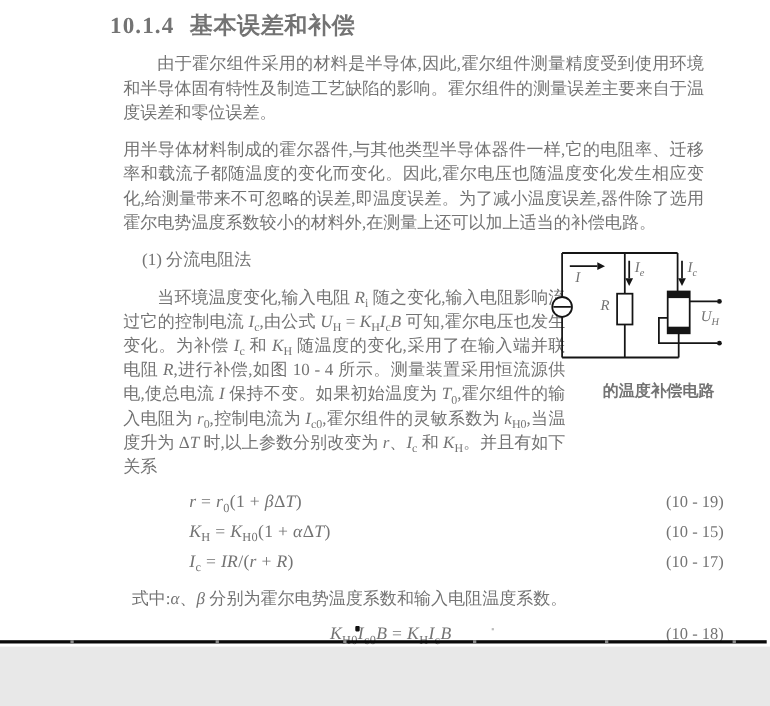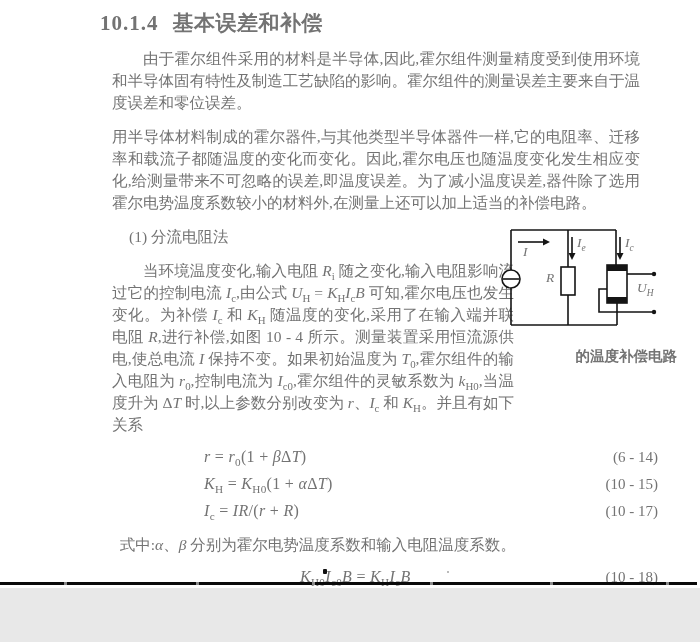--- a/index.html
+++ b/index.html
@@ -23,25 +23,25 @@
   .fig-canvas{position:relative;width:176px;height:110px;}
   .fig-canvas svg{position:absolute;left:0;top:0;}
   .fig-label{position:absolute;font-size:13.5px;font-style:italic;}
   .lbl-I{left:22px;top:22px;}
   .lbl-Ie{left:76px;top:13px;}
   .lbl-Ic{left:124px;top:13px;}
   .lbl-R{left:45px;top:48px;}
   .lbl-UH{left:136px;top:58px;}
   .fig-caption{font-weight:700;font-size:14.5px;line-height:21px;margin-top:14px;
                font-family:"Liberation Sans","DejaVu Sans",sans-serif;}
-  .fig-caption .l2{padding-left:47px;text-align:right;}
+  .fig-caption .l2{padding-left:47px;}
   
   .equations{margin-top:6px;}
   .eq-row{display:flex;align-items:baseline;height:27px;font-size:16px;}
-  .eq-body{margin-left:104px;letter-spacing:0.3px;}
+  .eq-body{margin-left:72px;letter-spacing:0.3px;}
   .eq-body.e18{margin-left:200px;}
   .eq-num{margin-left:auto;margin-right:-6px;font-size:15px;}
   .after-eq{margin-top:5px;}
   .indent-small{text-indent:0.5em;text-align:left;}
   
   .ink-speck{position:absolute;left:323px;top:569px;width:4px;height:5px;background:#111;border-radius:1px;}
   .ink-speck2{position:absolute;left:447px;top:571px;width:2px;height:2px;background:#bbb;}
   .scan-bar{position:absolute;left:0;bottom:3px;width:697px;height:3px;background:#0a0a0a;}
   .scan-gap{position:absolute;top:0;width:3px;height:3px;background:#8a8a8a;}
 </style>
@@ -100,21 +100,21 @@
         </div>
         <div class="fig-caption">
           <div class="l2">的温度补偿电路</div>
         </div>
       </div>
     </div>
 
     <div class="equations">
       <div class="eq-row">
         <span class="eq-body"><i>r</i> = <i>r</i><sub>0</sub>(1 + <i>β</i>Δ<i>T</i>)</span>
-        <span class="eq-num">(6 - 14)</span>
+        <span class="eq-num">(10 - 19)</span>
       </div>
       <div class="eq-row">
         <span class="eq-body"><i>K</i><sub>H</sub> = <i>K</i><sub>H0</sub>(1 + <i>α</i>Δ<i>T</i>)</span>
         <span class="eq-num">(10 - 15)</span>
       </div>
       <div class="eq-row">
         <span class="eq-body"><i>I</i><sub>c</sub> = <i>IR</i>/(<i>r</i> + <i>R</i>)</span>
         <span class="eq-num">(10 - 17)</span>
       </div>
     </div>

